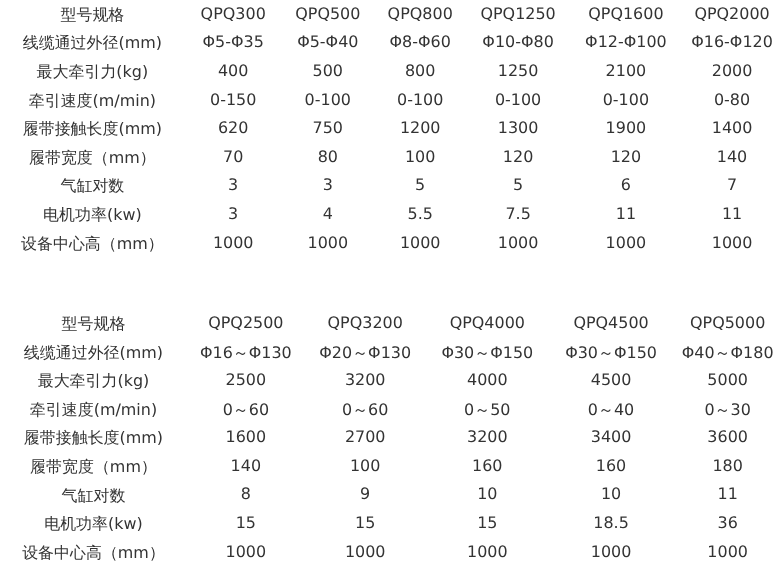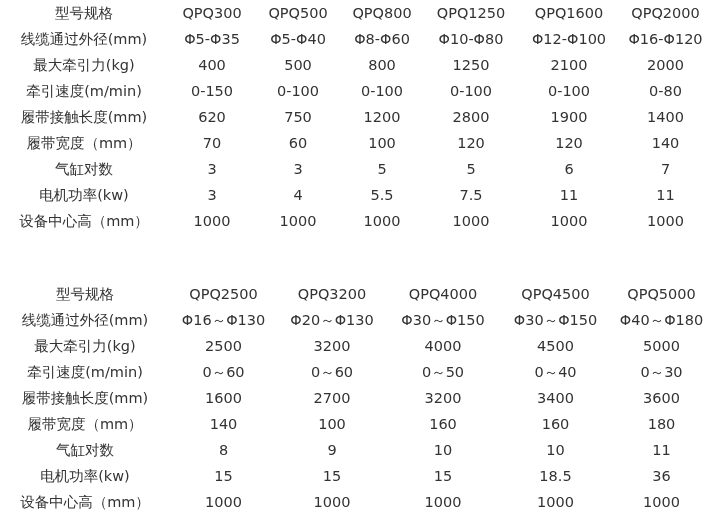--- a/index.html
+++ b/index.html
@@ -91,28 +91,28 @@
           <td>0-100</td>
           <td>0-100</td>
           <td>0-100</td>
           <td>0-80</td>
         </tr>
         <tr>
           <th>履带接触长度(mm)</th>
           <td>620</td>
           <td>750</td>
           <td>1200</td>
-          <td>2800</td>
+          <td>1300</td>
           <td>1900</td>
           <td>1400</td>
         </tr>
         <tr>
           <th>履带宽度（mm）</th>
           <td>70</td>
-          <td>60</td>
+          <td>80</td>
           <td>100</td>
           <td>120</td>
           <td>120</td>
           <td>140</td>
         </tr>
         <tr>
           <th>气缸对数</th>
           <td>3</td>
           <td>3</td>
           <td>5</td>

